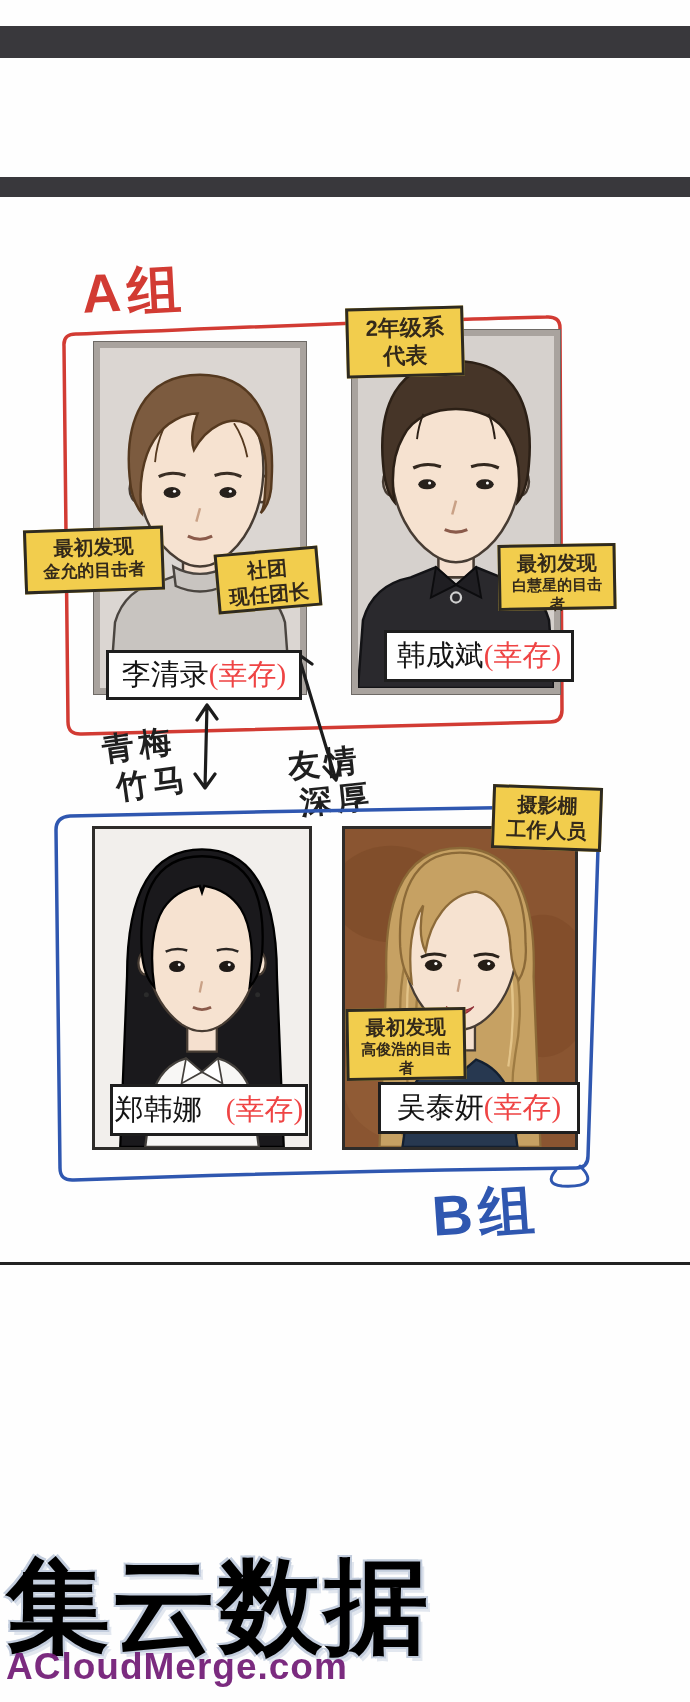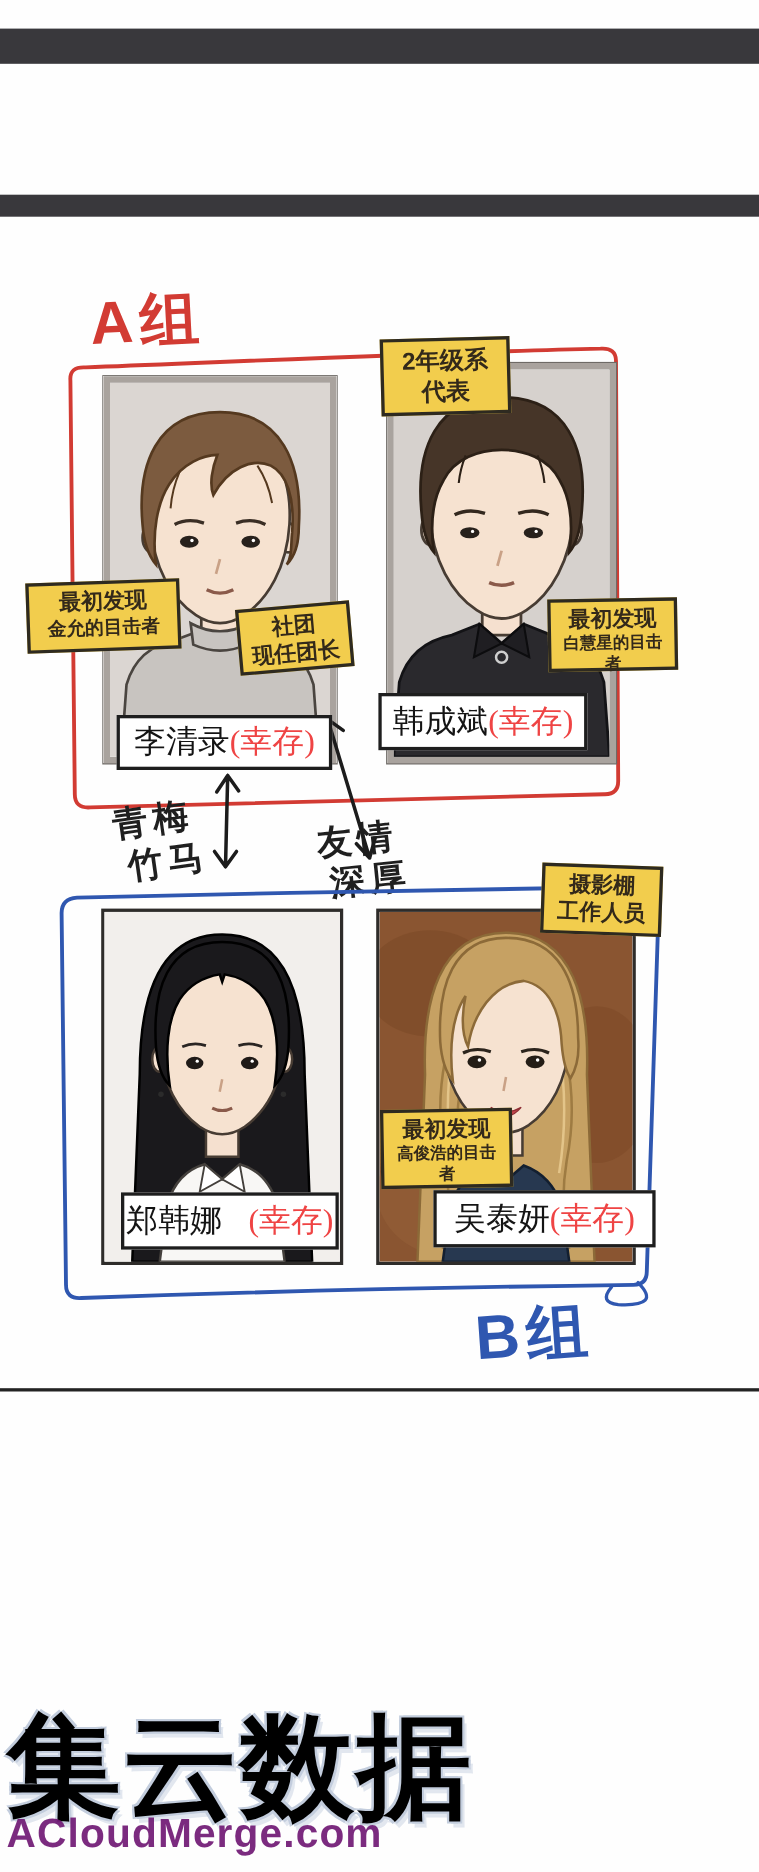--- a/index.html
+++ b/index.html
@@ -24,23 +24,23 @@
   .photo1{left:94px;top:342px;width:212px;height:352px;}
   .photo2{left:352px;top:330px;width:208px;height:364px;}
   .photo3{left:92px;top:826px;width:220px;height:324px;}
   .photo4{left:342px;top:826px;width:236px;height:324px;}
 
   .plate{position:absolute;background:#ffffff;border:3px solid #1e1e1e;display:flex;align-items:center;
          justify-content:center;white-space:nowrap;font-family:"Liberation Serif","DejaVu Serif",serif;
          font-size:29px;color:#141414;z-index:6;}
   .plate .pstatus{color:#ef4444;}
   .plate1{left:106px;top:650px;width:190px;height:44px;}
-  .plate2{left:344px;top:630px;width:184px;height:46px;}
+  .plate2{left:384px;top:630px;width:184px;height:46px;}
   .plate3{left:110px;top:1084px;width:192px;height:46px;gap:24px;}
-  .plate4{left:394px;top:1082px;width:196px;height:46px;align-items:center;}
+  .plate4{left:378px;top:1082px;width:196px;height:46px;align-items:center;}
 
   .note{position:absolute;background:#f2cd4d;border:3px solid #2e2a20;color:#33291a;text-align:center;
         font-weight:700;padding:4px 5px;box-sizing:border-box;line-height:1.25;z-index:7;}
   .note .nl1{font-size:20px;}
   .note .nl2{font-size:20px;}
   .note .nl2.small{font-size:15px;letter-spacing:0;}
   .note-grade{left:346px;top:307px;width:118px;height:70px;transform:rotate(-1.5deg);}
   .note-grade .nl1,.note-grade .nl2{font-size:22px;}
   .note-jinyun{left:24px;top:528px;width:140px;height:64px;transform:rotate(-2deg);}
   .note-jinyun .nl2{font-size:17px;}

